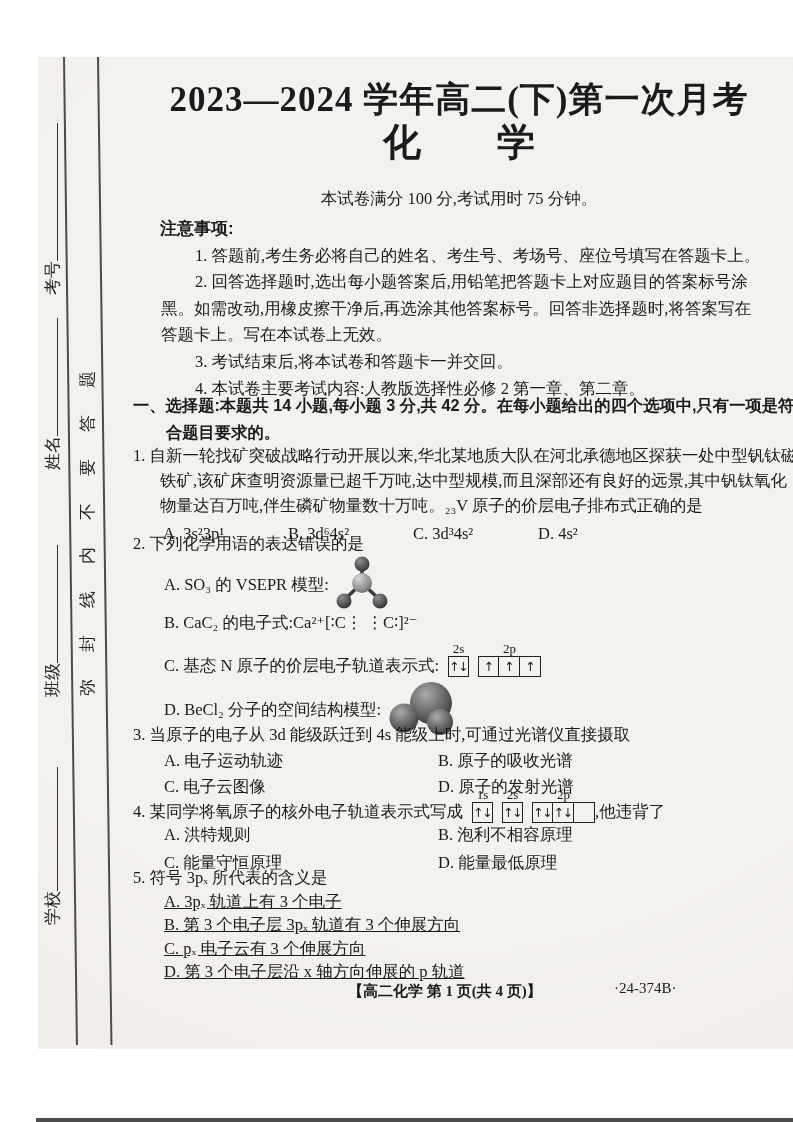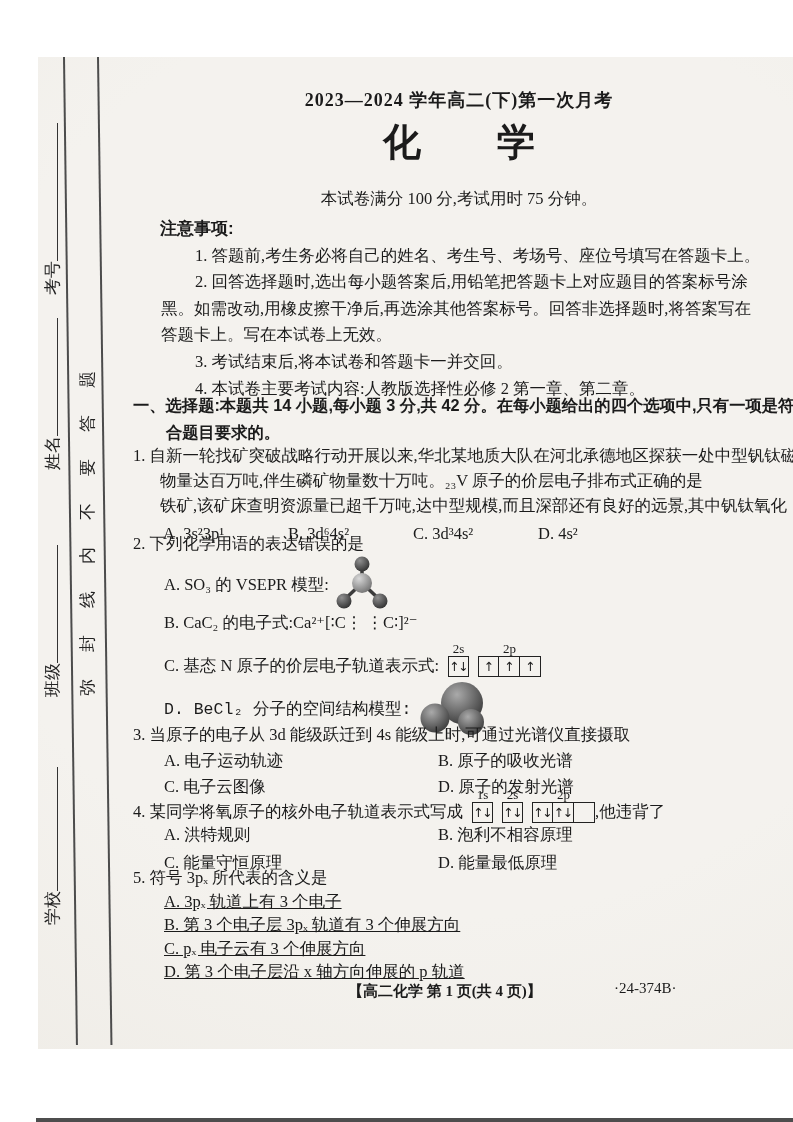--- a/index.html
+++ b/index.html
@@ -33,39 +33,39 @@
   #field-school .fill-line { width: 124px; }
   .seal-text {
     position: absolute; left: -103px; top: 509px; width: 380px; height: 22px;
     transform: rotate(-90deg); transform-origin: center;
     font-size: 17px; letter-spacing: 27px; white-space: nowrap; text-align: center; color: #222;
   }
   
   .block { position: absolute; left: 133px; width: 652px; font-size: 16.5px; }
   .nw { white-space: nowrap; }
   #title-block { top: 84px; text-align: center; }
-  .title1 { font-size: 18px; font-weight: bold; letter-spacing: 1px; line-height: 32px; }
+  .title1 { font-size: 35px; font-weight: bold; letter-spacing: 1px; line-height: 32px; }
   .title2 { font-size: 38px; font-weight: bold; white-space: pre; line-height: 48px; margin-top: 2px; }
   .subtitle { font-size: 16.5px; margin-top: 22px; }
   #notice-block { left: 160px; top: 216px; width: 625px; line-height: 26.6px; }
   .notice-heading { font-weight: bold; font-size: 17px; font-family: "Liberation Sans", "DejaVu Sans", sans-serif; }
   .notice-line.num { padding-left: 35px; }
   .notice-line.cont { padding-left: 1px; }
   #section-block { top: 392px; font-family: "Liberation Sans", "DejaVu Sans", sans-serif; font-weight: bold; font-size: 16.3px; line-height: 27px; }
   .sec-cont { padding-left: 33px; }
   #q1-block { top: 443px; line-height: 25px; }
   .q-cont { padding-left: 27px; }
   .optrow4 { display: flex; padding-left: 30px; margin-top: 3px; }
   .optrow4 span { width: 125px; }
   #q2-block { top: 533px; }
   .q2row { display: flex; padding-left: 31px; align-items: center; }
   #q2-row-a { margin-top: 3px; height: 52px; }
   #q2-row-b { margin-top: 1px; line-height: 24px; }
   #q2-row-c { margin-top: 7px; align-items: flex-end; }
-  #q2-row-d { margin-top: 5px; height: 54px; font-family: Liberation Mono, monospace; }
+  #q2-row-d { margin-top: 5px; height: 54px; }
   .q2row .lbl { line-height: 23px; }
   
   .orb-group { display: flex; flex-direction: column; align-items: center; margin-left: 9px; }
   .orb-label { font-size: 13px; line-height: 13px; margin-bottom: 1px; }
   .orb-row { display: flex; }
   .obox {
     width: 21px; height: 21px; border: 1.5px solid #222;
     display: flex; align-items: center; justify-content: center;
     font-size: 12.5px; letter-spacing: -1.5px;
     font-family: "DejaVu Sans", sans-serif; padding-right: 1px;
@@ -130,22 +130,22 @@
   <div class="notice-line num nw">4. 本试卷主要考试内容:人教版选择性必修 2 第一章、第二章。</div>
 </div>
 
 <div class="block" id="section-block">
   <div class="nw">一、选择题:本题共 14 小题,每小题 3 分,共 42 分。在每小题给出的四个选项中,只有一项是符</div>
   <div class="sec-cont nw">合题目要求的。</div>
 </div>
 
 <div class="block" id="q1-block">
   <div class="nw">1. 自新一轮找矿突破战略行动开展以来,华北某地质大队在河北承德地区探获一处中型钒钛磁</div>
+  <div class="q-cont nw">铁矿,该矿床查明资源量已超千万吨,达中型规模,而且深部还有良好的远景,其中钒钛氧化</div>
   <div class="q-cont nw">物量达百万吨,伴生磷矿物量数十万吨。₂₃V 原子的价层电子排布式正确的是</div>
-  <div class="q-cont nw">铁矿,该矿床查明资源量已超千万吨,达中型规模,而且深部还有良好的远景,其中钒钛氧化</div>
   <div class="optrow4">
     <span>A. 3s²3p¹</span>
     <span>B. 3d⁶4s²</span>
     <span>C. 3d³4s²</span>
     <span>D. 4s²</span>
   </div>
 </div>
 
 <div class="block" id="q2-block">
   <div class="nw">2. 下列化学用语的表达错误的是</div>

